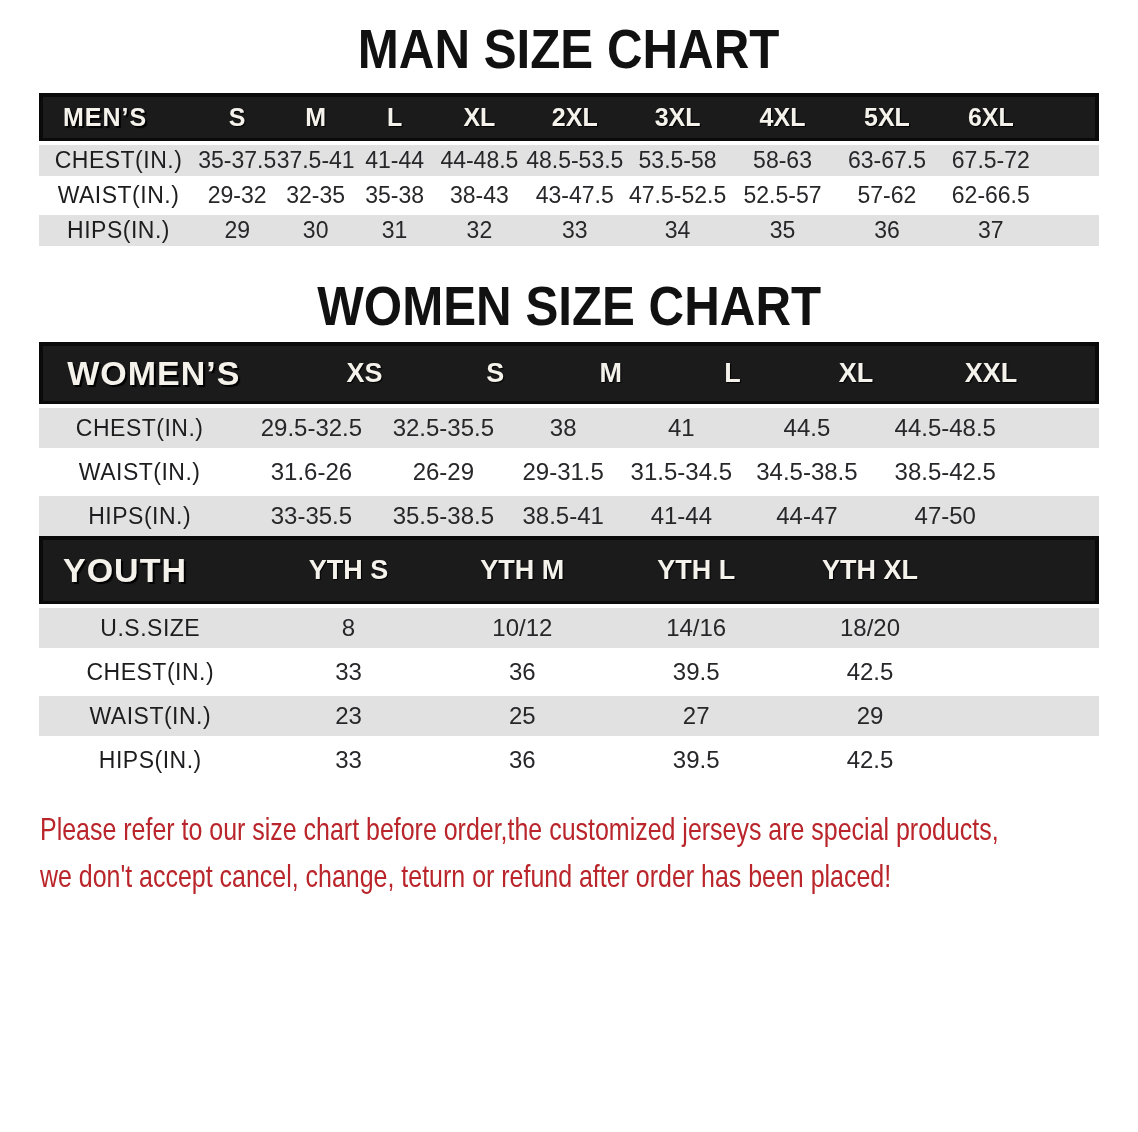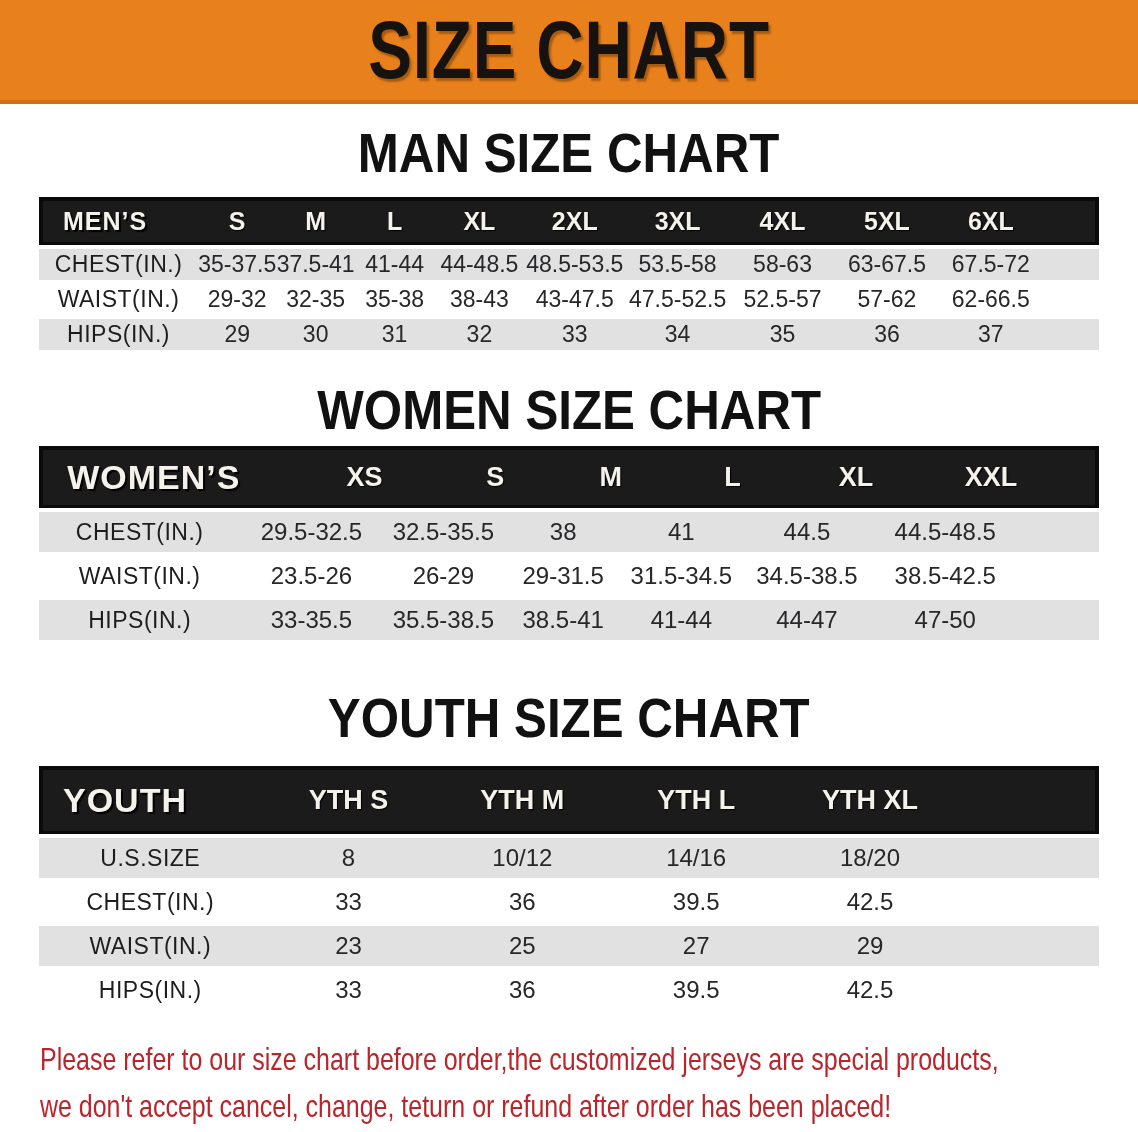--- a/index.html
+++ b/index.html
@@ -126,23 +126,20 @@
     display: inline-block;
     transform: scaleX(0.78);
     transform-origin: left center;
   }
 </style>
 </head>
 <body>
 
 <div class="page">
 
-  <div class="banner">
-    <span class="banner-title">SIZE CHART</span>
-  </div>
 
   <h2 class="section-heading heading-man">
     <span class="condensed">MAN SIZE CHART</span>
   </h2>
   <table class="size-table men-table">
     <colgroup>
       <col style="width:15%">
         <col style="width:7.4%">
         <col style="width:7.4%">
         <col style="width:7.5%">
@@ -244,44 +241,41 @@
           <td>29.5-32.5</td>
           <td>32.5-35.5</td>
           <td>38</td>
           <td>41</td>
           <td>44.5</td>
           <td>44.5-48.5</td>
           <td></td>
         </tr>
         <tr>
           <td class="row-label">WAIST(IN.)</td>
-          <td>23.5-26</td>
+          <td>31.6-26</td>
           <td>26-29</td>
           <td>29-31.5</td>
           <td>31.5-34.5</td>
           <td>34.5-38.5</td>
           <td>38.5-42.5</td>
           <td></td>
         </tr>
         <tr>
           <td class="row-label">HIPS(IN.)</td>
           <td>33-35.5</td>
           <td>35.5-38.5</td>
           <td>38.5-41</td>
           <td>41-44</td>
           <td>44-47</td>
           <td>47-50</td>
           <td></td>
         </tr>
       </tbody>
   </table>
 
-  <h2 class="section-heading heading-youth">
-    <span class="condensed">YOUTH SIZE CHART</span>
-  </h2>
   <table class="size-table youth-table">
     <colgroup>
       <col style="width:21%">
         <col style="width:16.4%">
         <col style="width:16.4%">
         <col style="width:16.4%">
       <col style="width:16.4%">
         <col style="width:13.4%">
     </colgroup>
     <thead>

